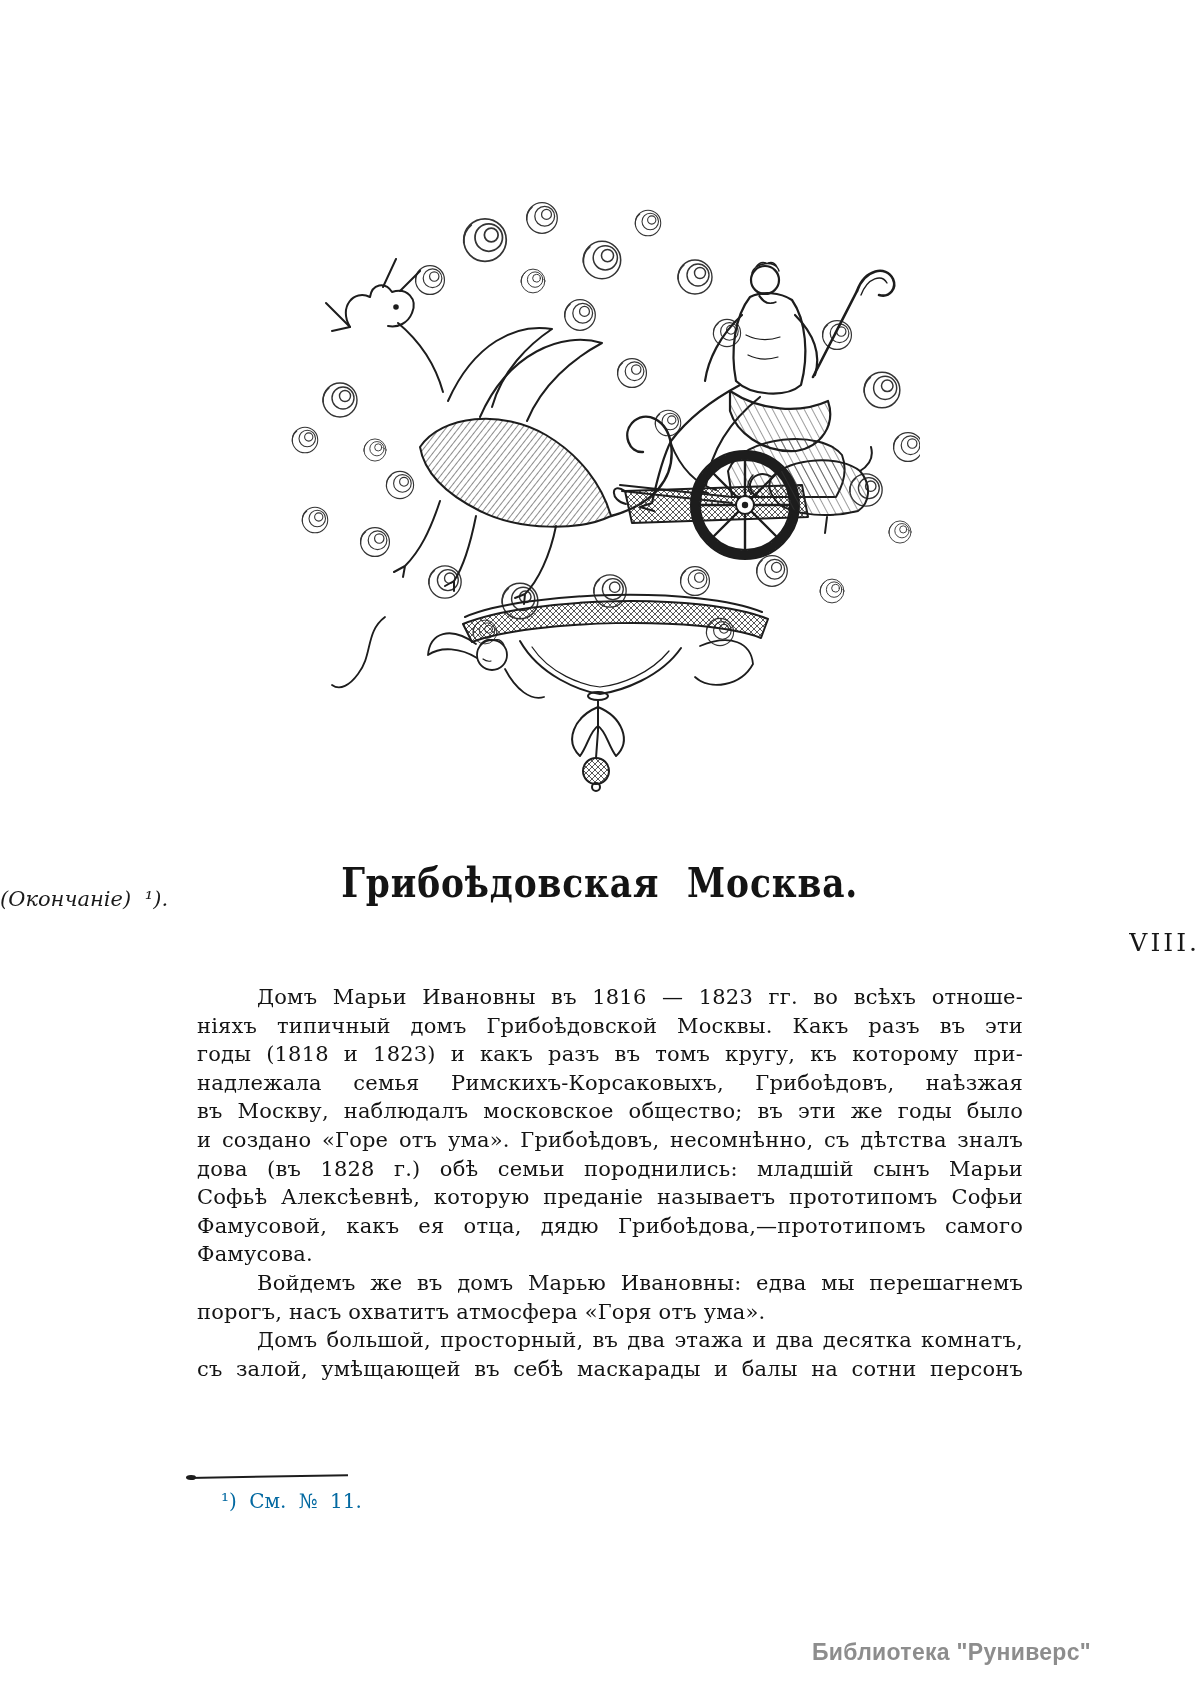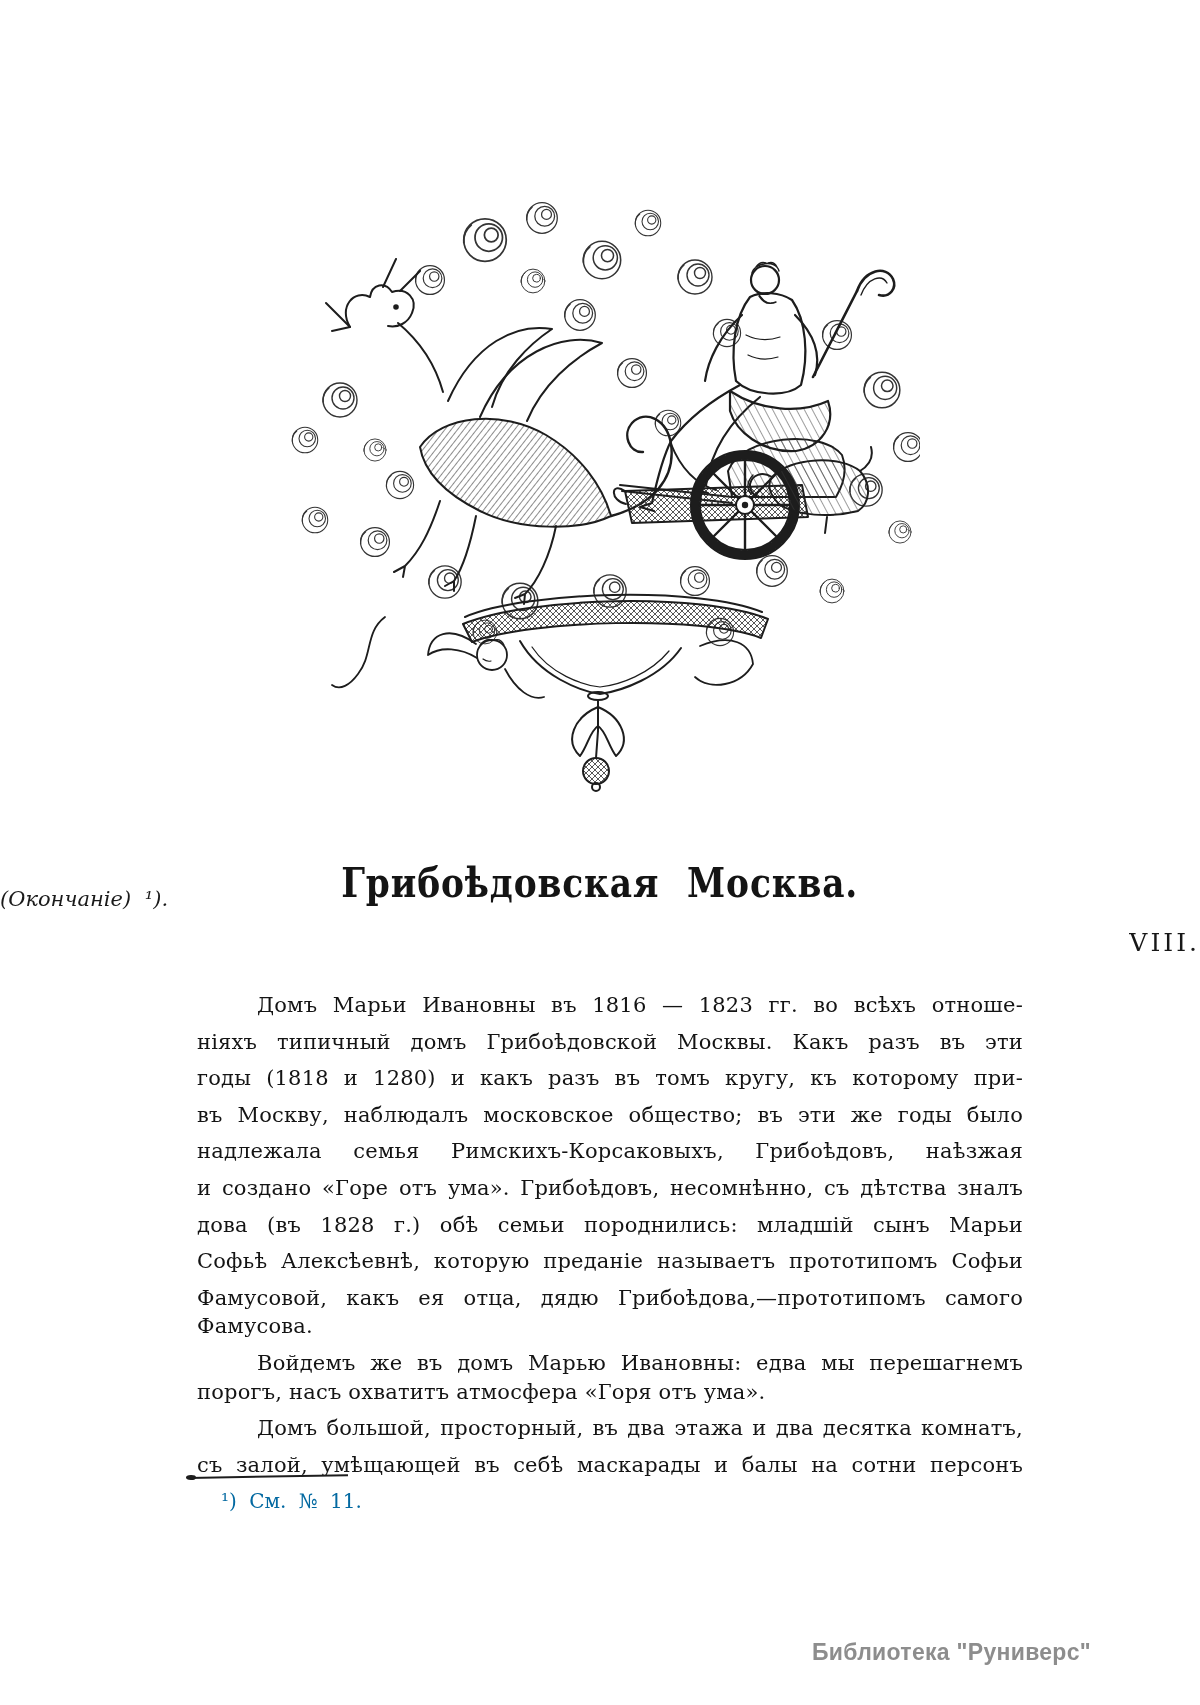--- a/index.html
+++ b/index.html
@@ -27,21 +27,21 @@
   }
   .section{
     position:absolute;top:928px;left:0;width:100%;
     text-align:right;font-size:25px;letter-spacing:3px;color:#171717;
   }
   .bodytext{
     position:absolute;left:197px;top:983px;width:826px;
     font-size:21px;color:#141414;letter-spacing:.2px;
   }
   .bodytext .ln{height:28.6px;line-height:28.6px;overflow:visible;}
-  .bodytext .ln.just{text-align:justify;text-align-last:justify;margin-top:8px;}
+  .bodytext .ln.just{text-align:justify;text-align-last:justify;}
   .bodytext .ln.indent{text-indent:60px;}
   .fnrule{
     position:absolute;left:189px;top:1477px;width:159px;height:2px;
     background:#1d1d1d;transform:rotate(-1deg);transform-origin:left center;
   }
   .fnrule::before{content:"";position:absolute;left:-3px;top:-2px;width:10px;height:5px;
     border-radius:50%;background:#1d1d1d;}
   .footnote{
     position:absolute;left:221px;top:1489px;font-size:20px;color:#0369a1;
     word-spacing:6px;
@@ -196,23 +196,23 @@
     </g>
   </svg>
 
   <h1 class="title"><span class="tfit">Грибоѣдовская Москва.</span></h1>
   <div class="subtitle">(Окончаніе) ¹).</div>
   <div class="section">VIII.</div>
 
   <div class="bodytext">
       <div class="ln just indent">Домъ Марьи Ивановны въ 1816 — 1823 гг. во всѣхъ отноше-</div>
       <div class="ln just">ніяхъ типичный домъ Грибоѣдовской Москвы. Какъ разъ въ эти</div>
-      <div class="ln just">годы (1818 и 1280) и какъ разъ въ томъ кругу, къ которому при-</div>
+      <div class="ln just">годы (1818 и 1823) и какъ разъ въ томъ кругу, къ которому при-</div>
+      <div class="ln just">надлежала семья Римскихъ-Корсаковыхъ, Грибоѣдовъ, наѣзжая</div>
       <div class="ln just">въ Москву, наблюдалъ московское общество; въ эти же годы было</div>
-      <div class="ln just">надлежала семья Римскихъ-Корсаковыхъ, Грибоѣдовъ, наѣзжая</div>
       <div class="ln just">и создано «Горе отъ ума». Грибоѣдовъ, несомнѣнно, съ дѣтства зналъ</div>
       <div class="ln just">дова (въ 1828 г.) обѣ семьи породнились: младшій сынъ Марьи</div>
       <div class="ln just">Софьѣ Алексѣевнѣ, которую преданіе называетъ прототипомъ Софьи</div>
       <div class="ln just">Фамусовой, какъ ея отца, дядю Грибоѣдова,—прототипомъ самого</div>
       <div class="ln">Фамусова.</div>
       <div class="ln just indent">Войдемъ же въ домъ Марью Ивановны: едва мы перешагнемъ</div>
       <div class="ln">порогъ, насъ охватитъ атмосфера «Горя отъ ума».</div>
       <div class="ln just indent">Домъ большой, просторный, въ два этажа и два десятка комнатъ,</div>
       <div class="ln just">съ залой, умѣщающей въ себѣ маскарады и балы на сотни персонъ</div>
     </div>

